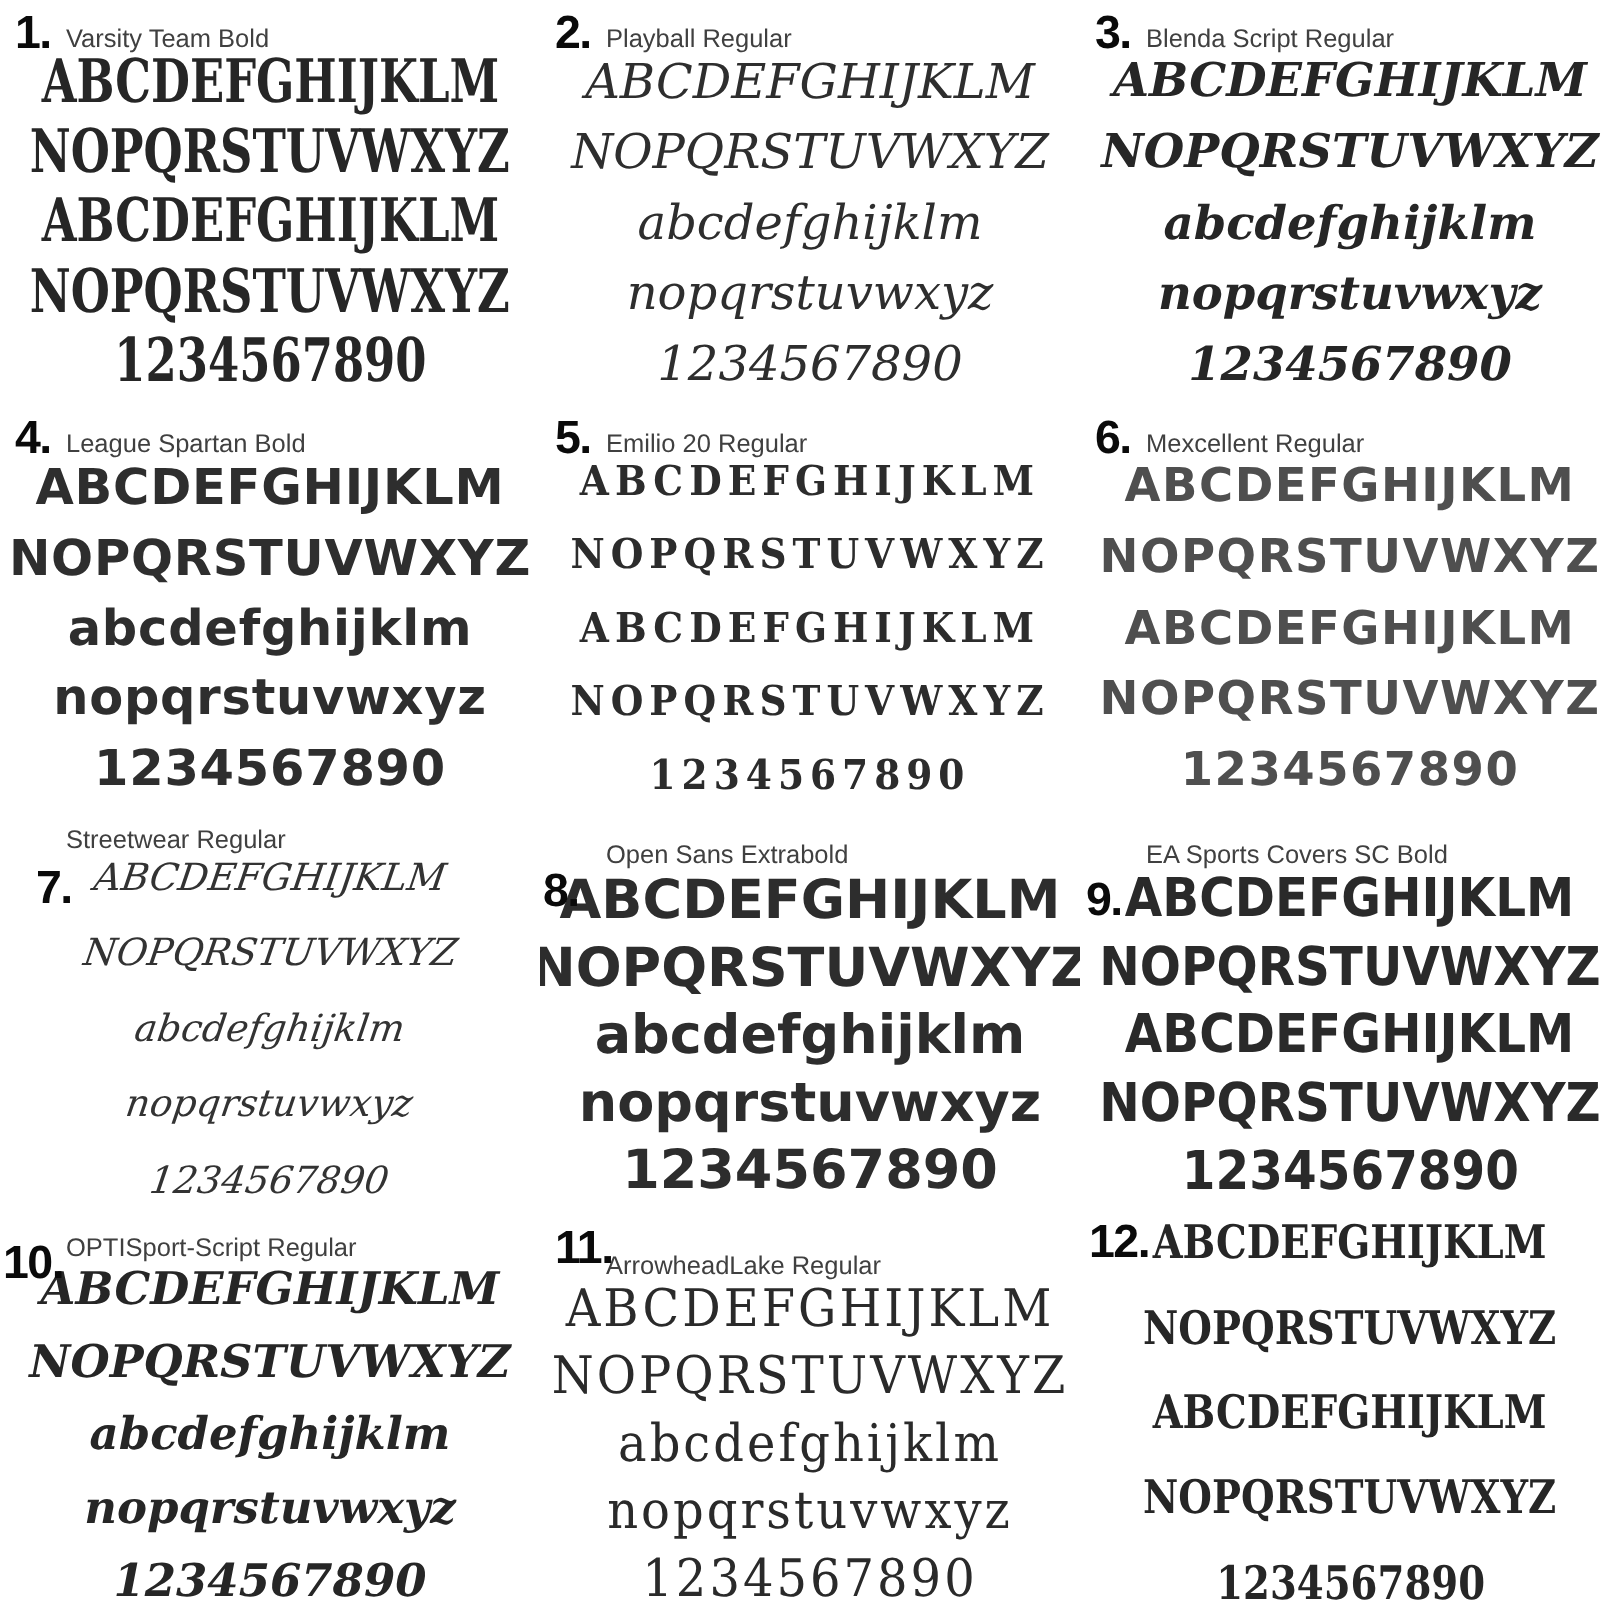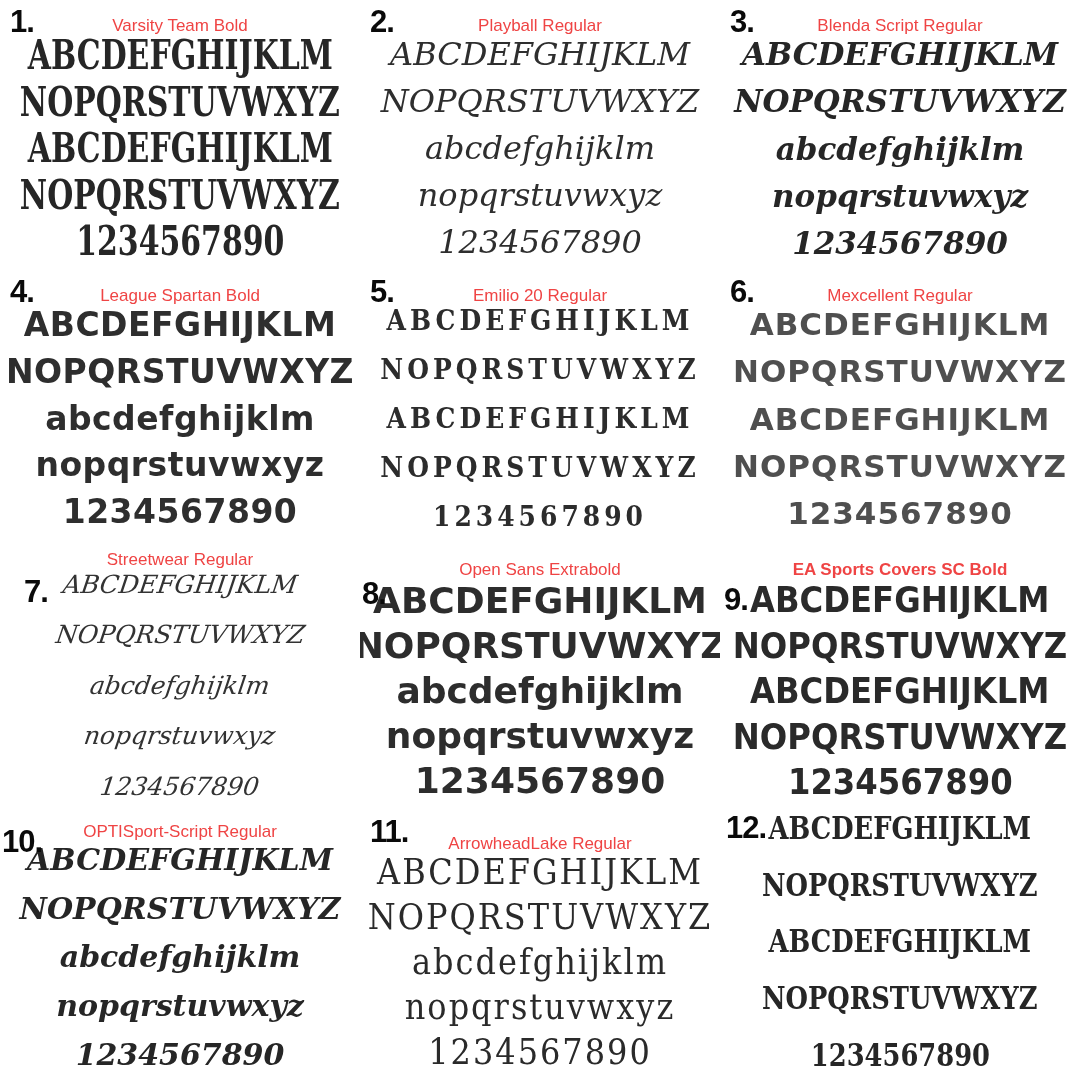--- a/index.html
+++ b/index.html
@@ -34,22 +34,22 @@
     top: 4px;
     left: 10px;
     font-family: "Liberation Sans", sans-serif;
     font-weight: 800;
     font-size: 31px;
     color: #0a0a0a;
     letter-spacing: -1px;
     z-index: 2;
   }
   .fname {
-    text-align: center;
-    color: #ef4444;
+    text-align: left;
+    color: #404040;
     font-size: 17px;
     font-family: "Liberation Sans", sans-serif;
     margin: 12px 42px 2px 42px;
     white-space: nowrap;
     z-index: 1;
   }
   .lines {
     flex: 1;
     display: flex;
     flex-direction: column;
@@ -87,21 +87,21 @@
              color: #2a2a2a; transform: scaleY(1.08); }
   .f12 .ln { font-family: "DejaVu Serif", serif; font-weight: bold; font-size: 28px;
              transform: scale(0.92, 1.1); color: #262626; }
 
   
   .cell-7 .num  { top: 34px; left: 24px; }
   .cell-7 .fname { margin-top: 6px; }
   .cell-8 .num  { top: 36px; left: 2px; }
   .cell-8 .fname { margin-top: 16px; }
   .cell-9 .num  { top: 42px; left: 4px; }
-  .cell-9 .fname { margin-top: 16px; font-weight: bold; }
+  .cell-9 .fname { margin-top: 16px; }
   .cell-10 .num { top: 14px; left: 2px; }
   .cell-10 .fname { margin-top: 8px; }
   .cell-11 .fname { margin-top: 20px; }
   .cell-12 .num { top: 0px; left: 6px; }
   .cell-12 .fname { margin: 28px 2px 0 2px; font-size: 16px; }
 </style>
 </head>
 <body>
 
 <div class="sheet">

